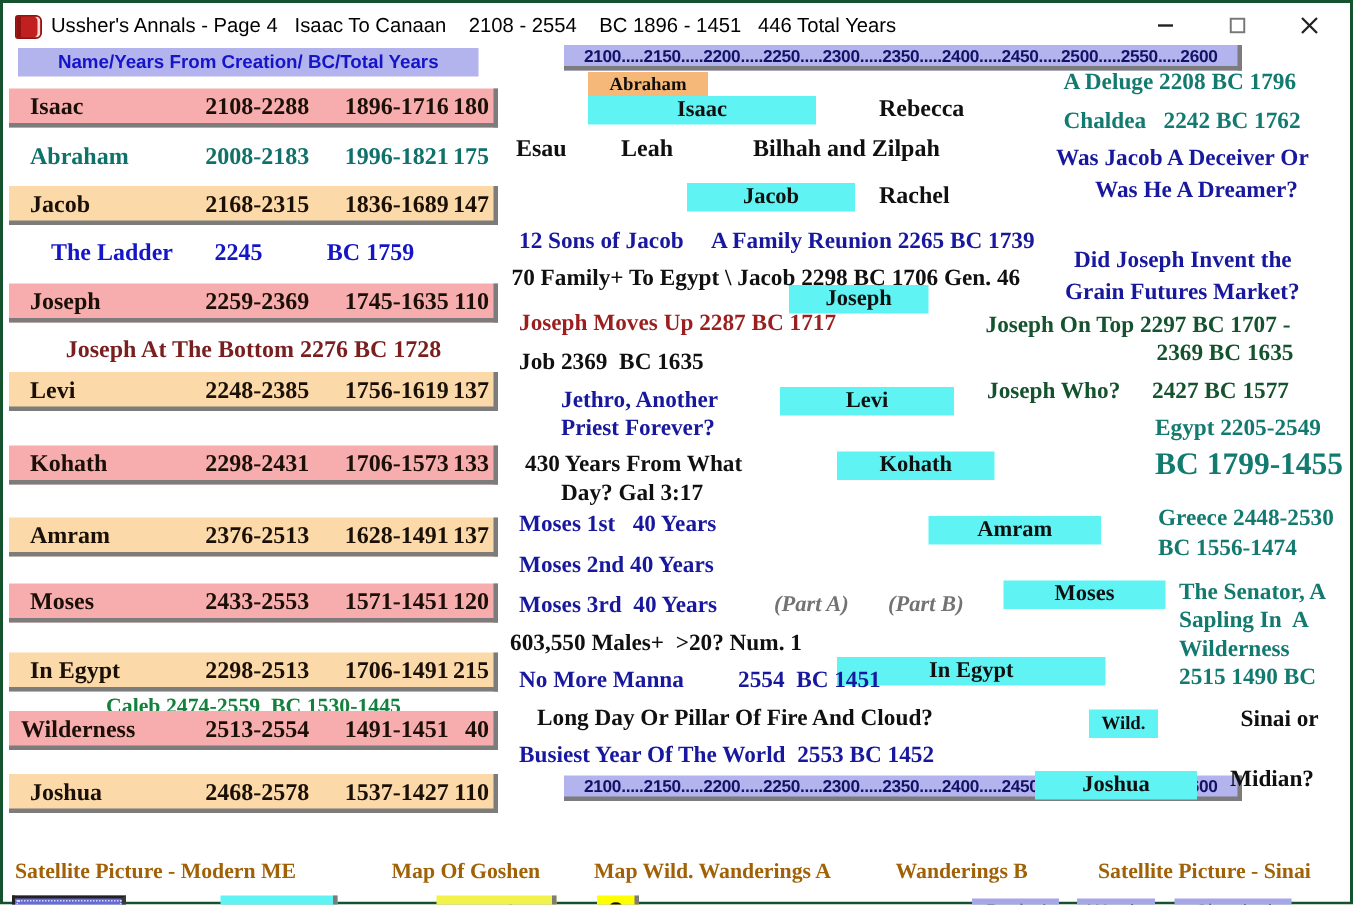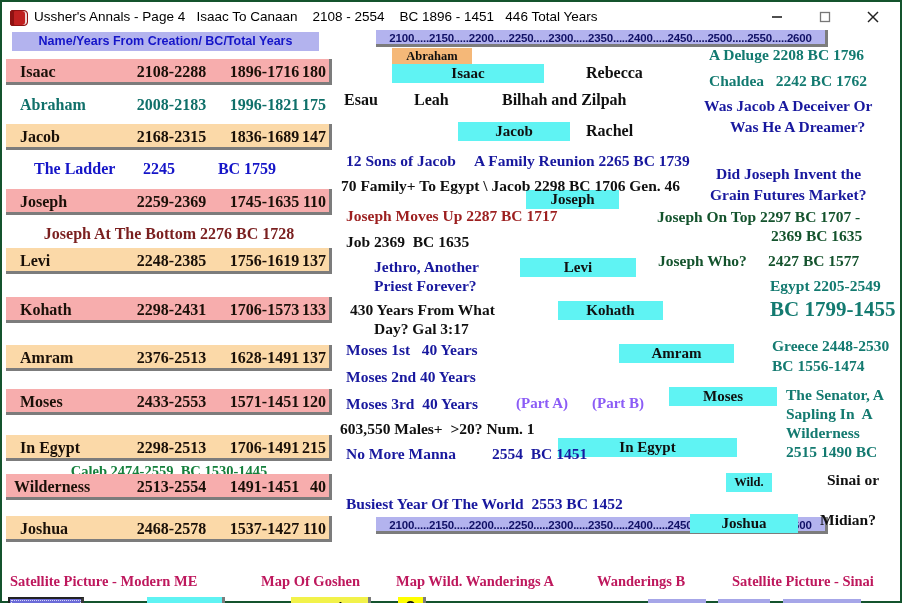--- a/index.html
+++ b/index.html
@@ -91,34 +91,34 @@
     box-sizing:border-box;letter-spacing:-0.2px;
   }
 
   
   .tx{position:absolute;white-space:pre;font-weight:bold;line-height:1.05;}
   .navy{color:#18189e;}
   .black{color:#101010;}
   .maroon{color:#9c1f1f;}
   .darkred{color:#14532d;}
   .teal{color:#137a70;}
-  .purple{color:#8b5cf6;}
+  .purple{color:#737373;font-style:italic;}
 
   
   .bar{
     position:absolute;height:19px;background:#5ff3f3;
     font-weight:bold;font-size:15px;line-height:19px;color:#101010;
     text-align:center;white-space:pre;overflow:visible;
   }
   .bar.orange{background:#f5b878;height:16px;line-height:16px;font-size:12.5px;}
 
   
   #bottombar{position:absolute;left:0;top:530px;width:898px;height:69px;}
   .blabel{
-    position:absolute;font-weight:bold;font-size:14.5px;color:#be185d;
+    position:absolute;font-weight:bold;font-size:14.5px;color:#a16207;
     white-space:pre;line-height:18px;
   }
   .btn{
     position:absolute;height:25px;box-sizing:border-box;
     border-right:3px solid #7c7c7c;border-bottom:3px solid #7c7c7c;
     font-family:"Liberation Sans", sans-serif;font-weight:bold;font-size:14px;
     line-height:22px;text-align:center;color:#101010;white-space:pre;cursor:pointer;
   }
   #btn-exit{background:#6a6ad8;color:#101010;border:2px solid #222;
             outline:1px dotted #d8d8f8;outline-offset:-4px;
@@ -295,20 +295,21 @@
     <div class="tx navy" style="left:344px;top:337px;font-size:15.5px;">Moses 2nd 40 Years</div>
     <div class="tx navy" style="left:344px;top:364px;font-size:15.5px;">Moses 3rd  40 Years</div>
     <div class="tx purple" style="left:514px;top:364px;font-size:15px;">(Part A)</div>
     <div class="tx purple" style="left:590px;top:364px;font-size:15px;">(Part B)</div>
 
     <div class="tx black" style="left:338px;top:389px;font-size:15.5px;">603,550 Males+  &gt;20? Num. 1</div>
 
     <div class="tx navy" style="left:344px;top:414px;font-size:15.5px;">No More Manna</div>
     <div class="tx navy" style="left:490px;top:414px;font-size:15.5px;">2554  BC 1451</div>
 
+    <div class="tx black" style="left:356px;top:439px;font-size:15.5px;">Long Day Or Pillar Of Fire And Cloud?</div>
     <div class="tx navy" style="left:344px;top:464px;font-size:15.5px;">Busiest Year Of The World  2553 BC 1452</div>
 
     <div class="tx teal" style="left:707px;top:15px;font-size:15.5px;">A Deluge 2208 BC 1796</div>
     <div class="tx teal" style="left:707px;top:41px;font-size:15.5px;">Chaldea   2242 BC 1762</div>
 
     <div class="tx navy" style="left:702px;top:66px;font-size:15.5px;">Was Jacob A Deceiver Or</div>
     <div class="tx navy" style="left:728px;top:87px;font-size:15.5px;">Was He A Dreamer?</div>
 
     <div class="tx navy" style="left:714px;top:134px;font-size:15.5px;">Did Joseph Invent the</div>
     <div class="tx navy" style="left:708px;top:155px;font-size:15.5px;">Grain Futures Market?</div>

